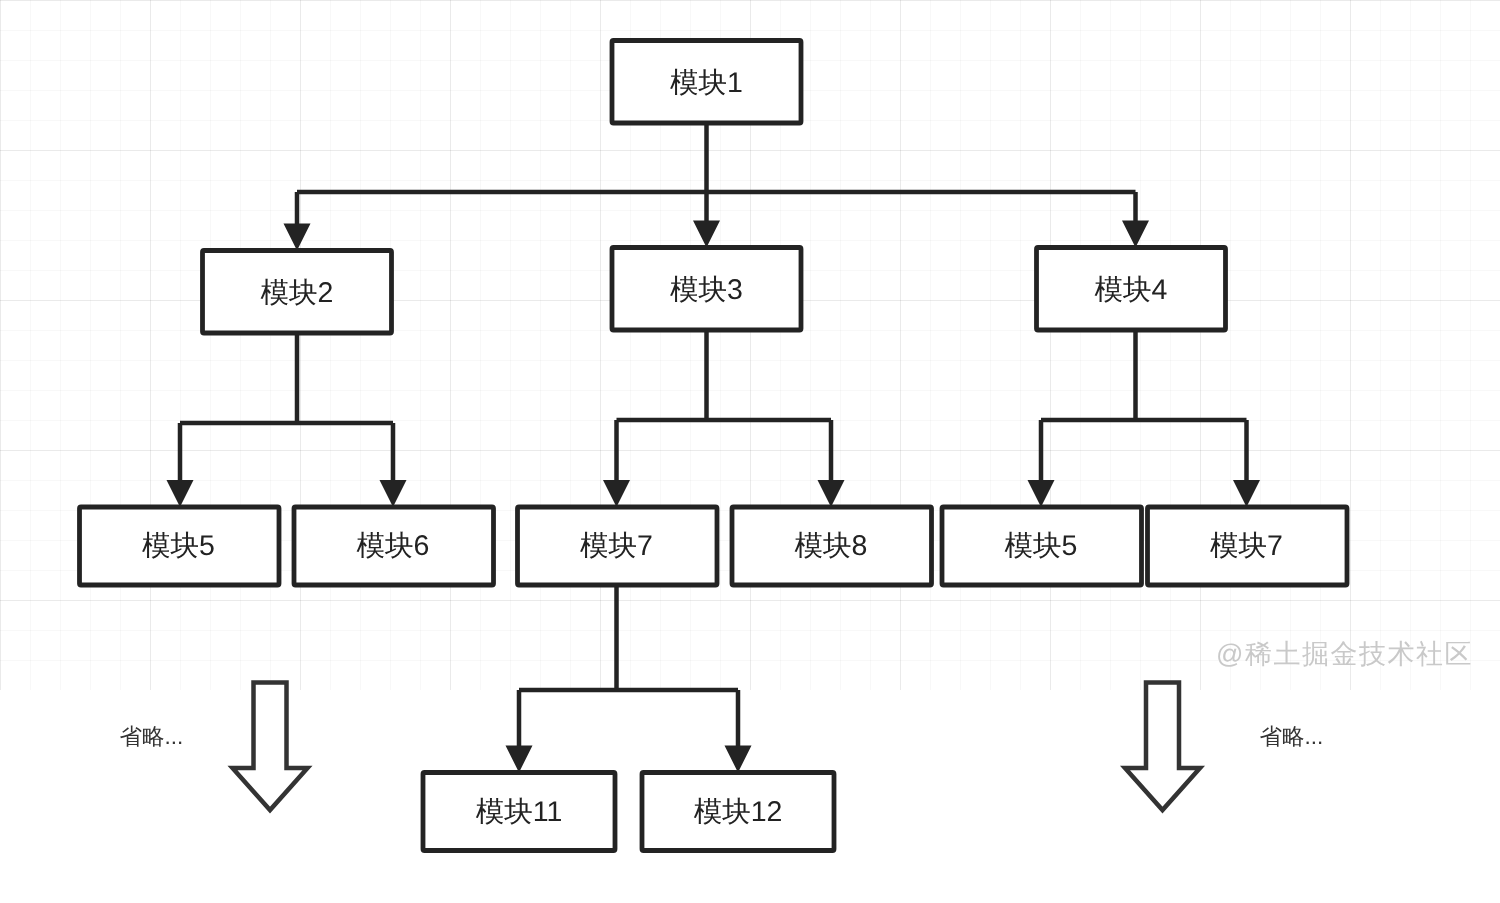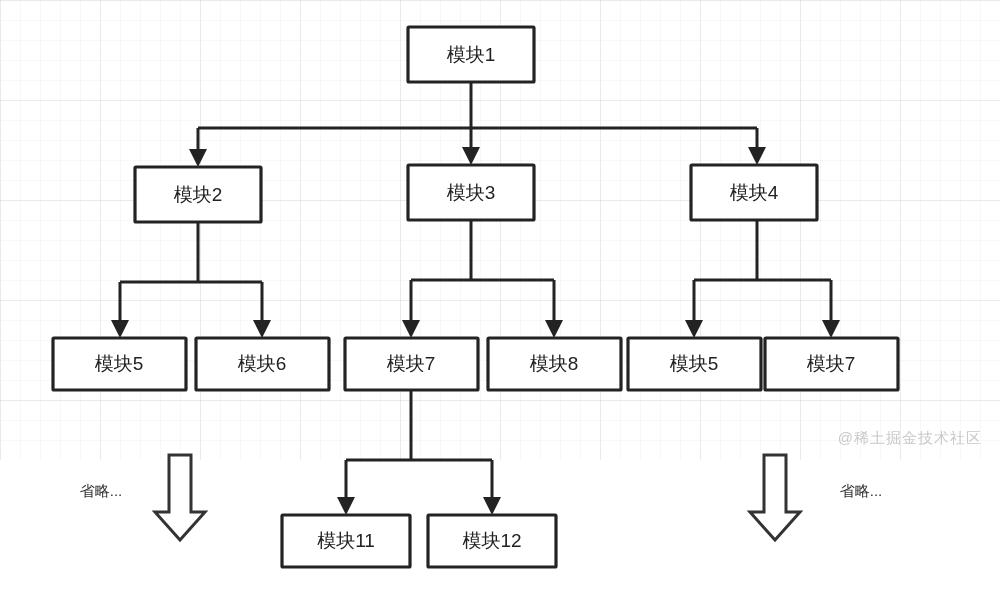--- a/index.html
+++ b/index.html
@@ -68,21 +68,21 @@
     font-size: 15px;
     fill: #333333;
     text-anchor: middle;
     dominant-baseline: middle;
   }
   .watermark {
     position: absolute;
     right: 18px;
     bottom: 12px;
     font-family: "Liberation Sans", "DejaVu Sans", sans-serif;
-    font-size: 15px;
+    font-size: 18px;
     color: #c9c9c9;
     letter-spacing: 1px;
     user-select: none;
     margin-left: 47px;
   }
 </style>
 </head>
 <body>
 
 <div id="canvas">

